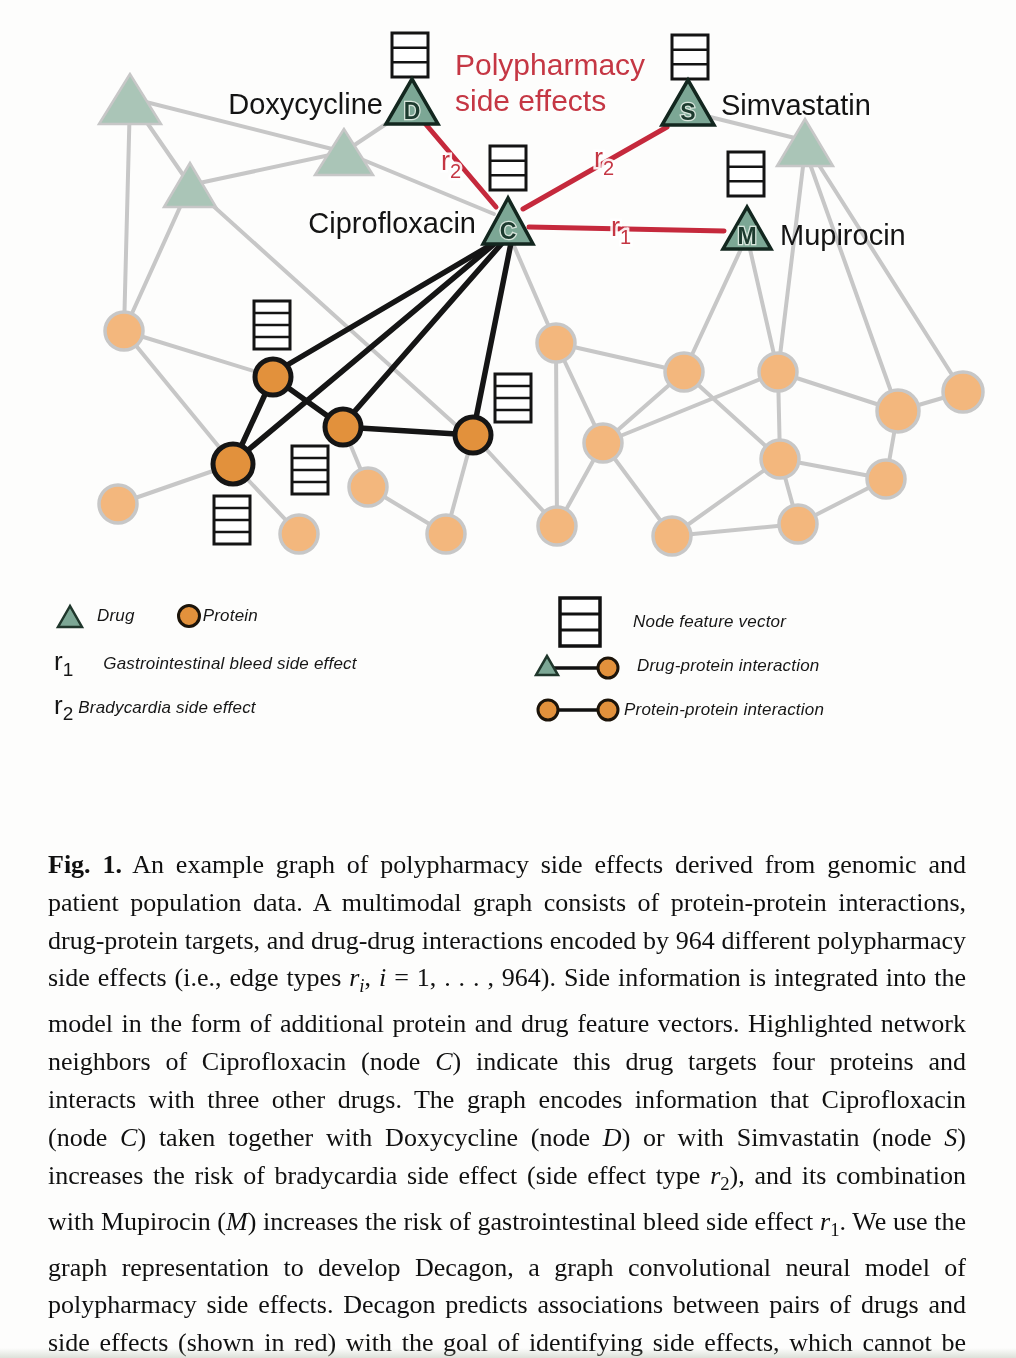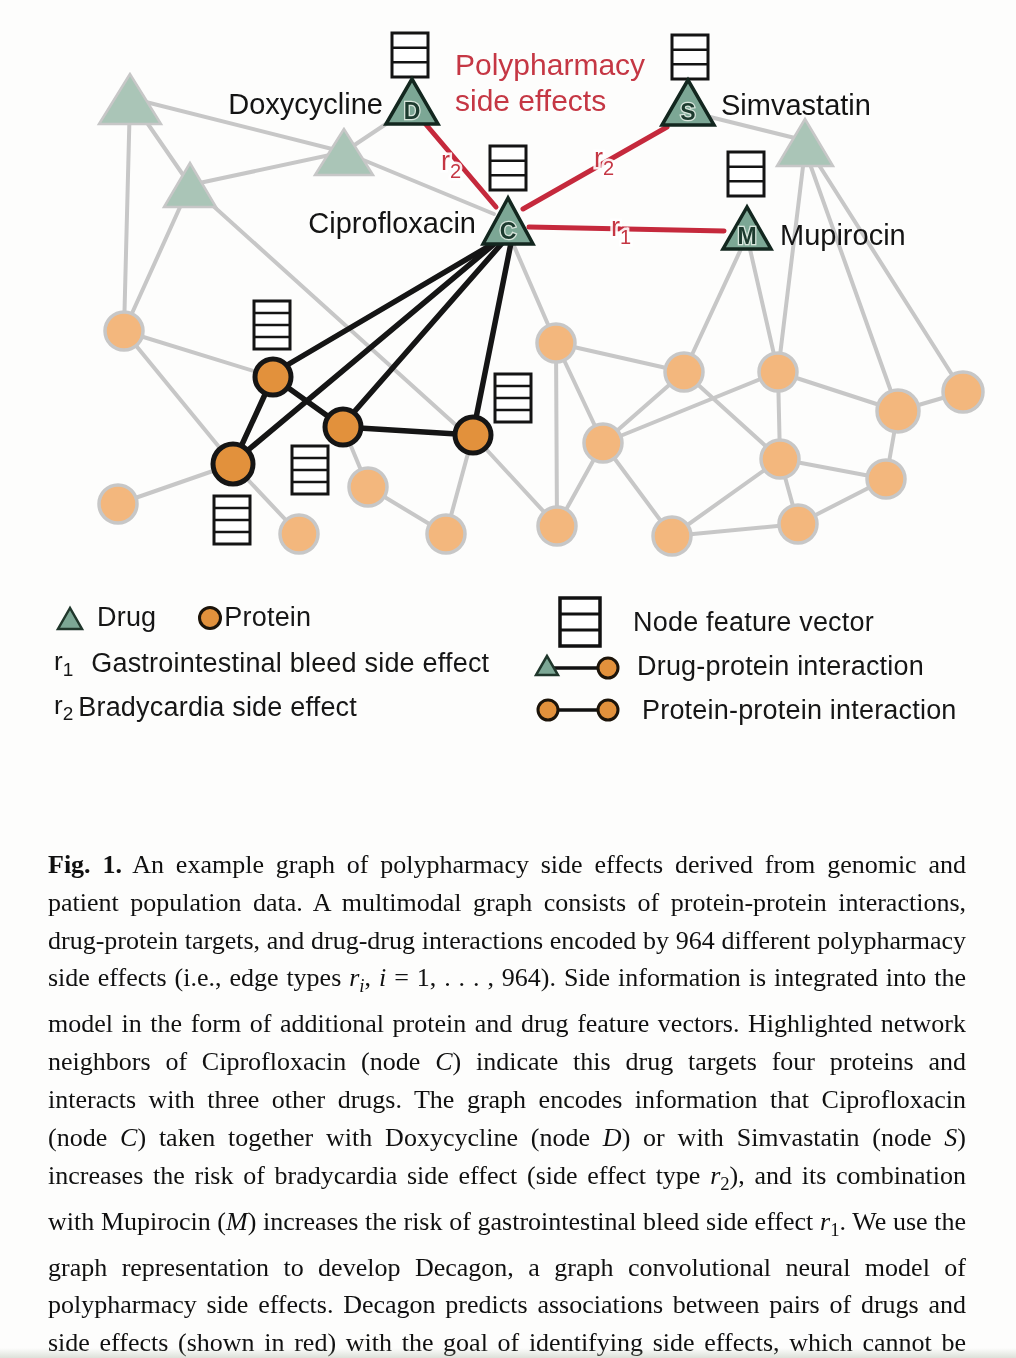--- a/index.html
+++ b/index.html
@@ -4,21 +4,21 @@
 <style>
   html,body{margin:0;padding:0;background:#e8e8e8;}
   .page{
     position:relative; width:1016px; height:1358px; margin:0 auto;
     background:#fdfdfc; overflow:hidden;
     font-family:"Liberation Sans", sans-serif;
   }
   .network-svg{position:absolute; left:0; top:0;}
   
   .legend-row{position:absolute; display:flex; align-items:center; color:#161616;}
-  .legend-label{font-size:27px; letter-spacing:.2px;}
+  .legend-label{font-size:17px; letter-spacing:.2px;font-style:italic;}
   .rlab{font-size:26px; line-height:1;}
   .rlab sub{font-size:19px;}
   .icon-box{display:inline-block; line-height:0;}
   
   .caption{
     position:absolute; left:48px; top:846px; width:918px;
     font-family:"Liberation Serif", serif;
     font-size:26px; line-height:37.8px; color:#101010;
     text-align:justify;
   }
@@ -219,21 +219,21 @@
     <span class="icon-box" style="margin-left:40px;">
       <svg width="28" height="28">
           <circle cx="14" cy="14" r="10.5" fill="#e2913c" stroke="#1c140a" stroke-width="3"></circle>
         </svg>
     </span>
     <span class="legend-label" style="">Protein</span>
   </div>
 
   <div class="legend-row" style="left:54px; top:648px;">
     <span class="rlab"><span>r</span><sub>1</sub></span>
-    <span class="legend-label" style="margin-left:18px;">Gastrointestinal bleed side effect</span>
+    <span class="legend-label" style="margin-left:30px;">Gastrointestinal bleed side effect</span>
   </div>
 
   <div class="legend-row" style="left:54px; top:692px;">
     <span class="rlab"><span>r</span><sub>2</sub></span>
     <span class="legend-label" style="margin-left:5px;">Bradycardia side effect</span>
   </div>
 
   <div class="legend-row" style="left:534px; top:650px;">
     <span class="icon-box">
       <svg width="90" height="32">
@@ -257,19 +257,19 @@
   </div>
 
   <div class="legend-row" style="left:534px; top:694px;">
     <span class="icon-box">
       <svg width="90" height="32">
         <line x1="14" y1="16" x2="74" y2="16" stroke="#111" stroke-width="3.5"></line>
         <circle cx="14" cy="16" r="10" fill="#e2913c" stroke="#1c140a" stroke-width="3"></circle>
         <circle cx="74" cy="16" r="10" fill="#e2913c" stroke="#1c140a" stroke-width="3"></circle>
       </svg>
     </span>
-    <span class="legend-label" style="margin-left:18px;">Protein-protein interaction</span>
+    <span class="legend-label" style="margin-left:0;">Protein-protein interaction</span>
   </div>
 
   <div class="caption"><span style="font-weight: bold;">Fig. 1.</span><span> An example graph of polypharmacy side effects derived from genomic and patient population data. A multimodal graph consists of protein-protein interactions, drug-protein targets, and drug-drug interactions encoded by 964 different polypharmacy side effects (i.e., edge types </span><span style="font-style: italic;">r</span><sub style="font-style: italic;">i</sub><span>, </span><span style="font-style: italic;">i</span><span> = 1, . . . , 964). Side information is integrated into the model in the form of additional protein and drug feature vectors. Highlighted network neighbors of Ciprofloxacin (node </span><span style="font-style: italic;">C</span><span>) indicate this drug targets four proteins and interacts with three other drugs. The graph encodes information that Ciprofloxacin (node </span><span style="font-style: italic;">C</span><span>) taken together with Doxycycline (node </span><span style="font-style: italic;">D</span><span>) or with Simvastatin (node </span><span style="font-style: italic;">S</span><span>) increases the risk of bradycardia side effect (side effect type </span><span style="font-style: italic;">r</span><sub>2</sub><span>), and its combination with Mupirocin (</span><span style="font-style: italic;">M</span><span>) increases the risk of gastrointestinal bleed side effect </span><span style="font-style: italic;">r</span><sub>1</sub><span>. We use the graph representation to develop Decagon, a graph convolutional neural model of polypharmacy side effects. Decagon predicts associations between pairs of drugs and side effects (shown in red) with the goal of identifying side effects, which cannot be attributed to either individual drug in the pair.</span></div>
 
   <div class="bottom-strip"></div>
 </div>
 
 </body></html>

